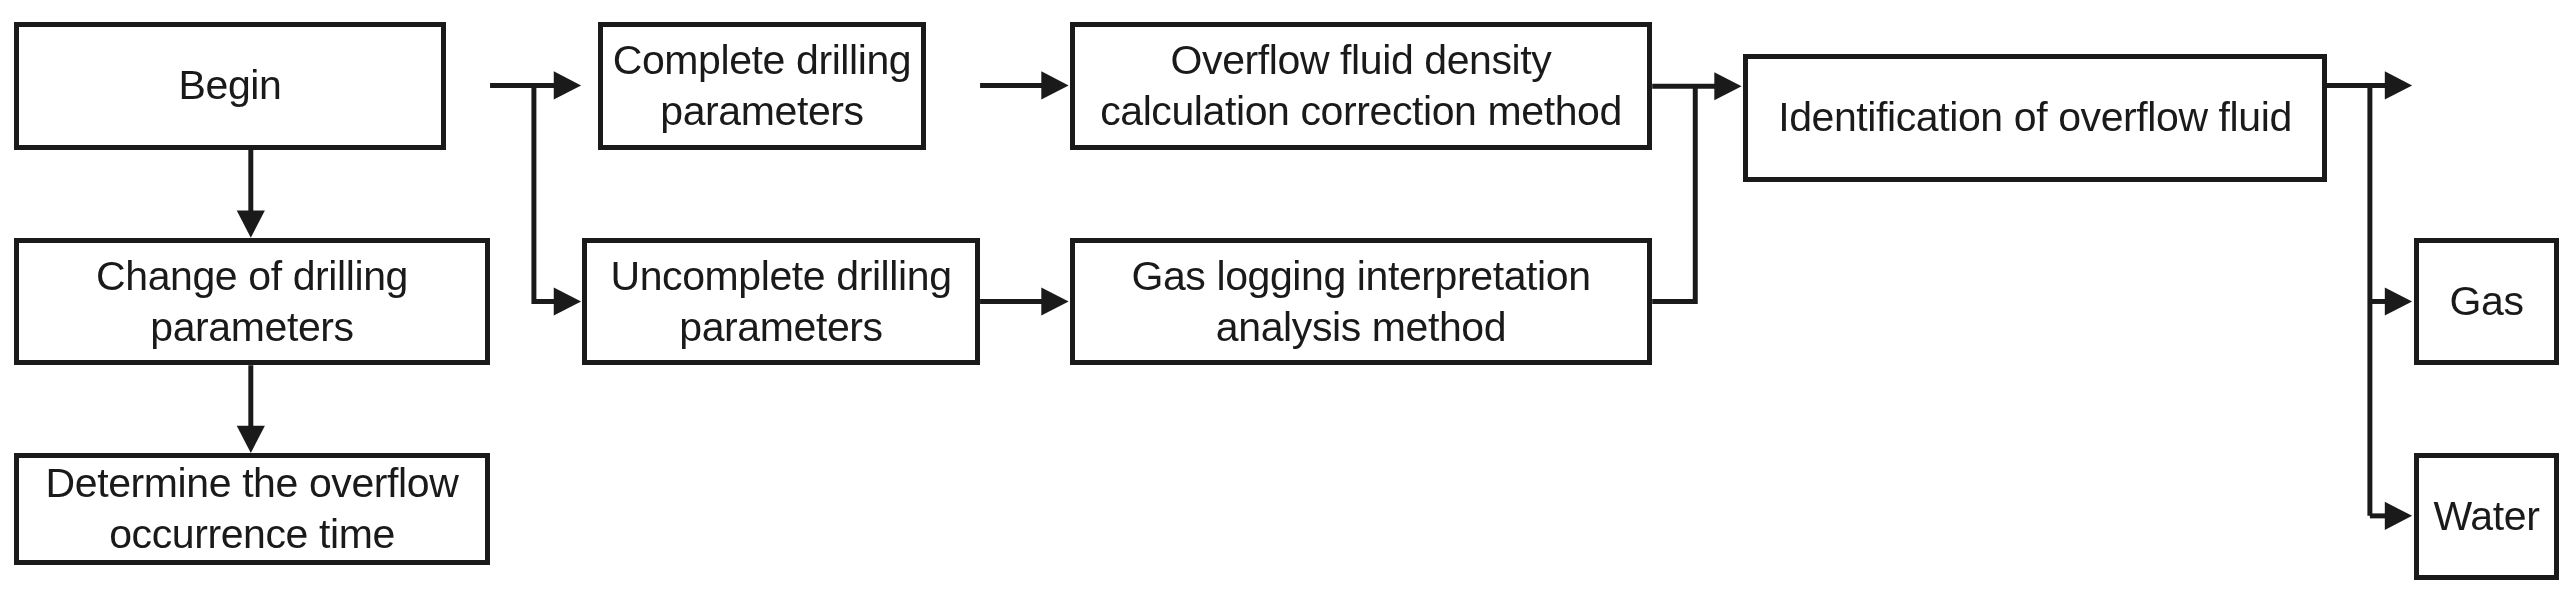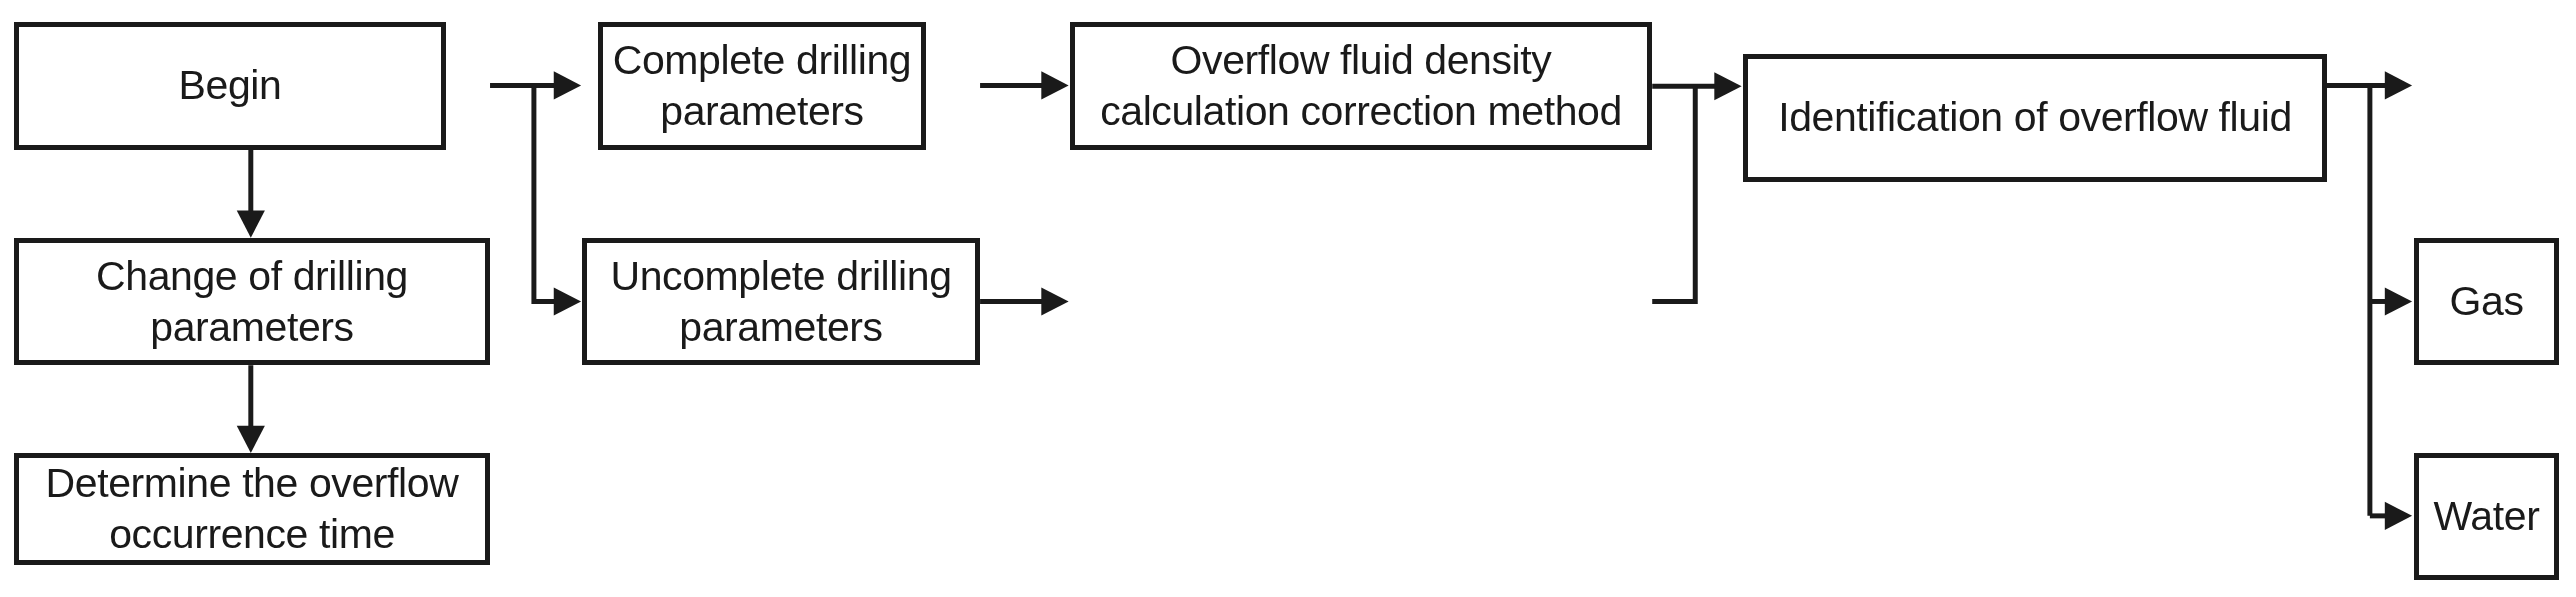--- a/index.html
+++ b/index.html
@@ -95,20 +95,24 @@
 parameters</span>
   </div>
   <div class="node n-uncomplete">
     <span>Uncomplete drilling
 parameters</span>
   </div>
   <div class="node n-density">
     <span>Overflow fluid density
 calculation correction method</span>
   </div>
+  <div class="node n-gaslogging">
+    <span>Gas logging interpretation
+analysis method</span>
+  </div>
   <div class="node n-identification">
     <span>Identification of overflow fluid</span>
   </div>
   <div class="node n-gas">
     <span>Gas</span>
   </div>
   <div class="node n-water">
     <span>Water</span>
   </div>
 

